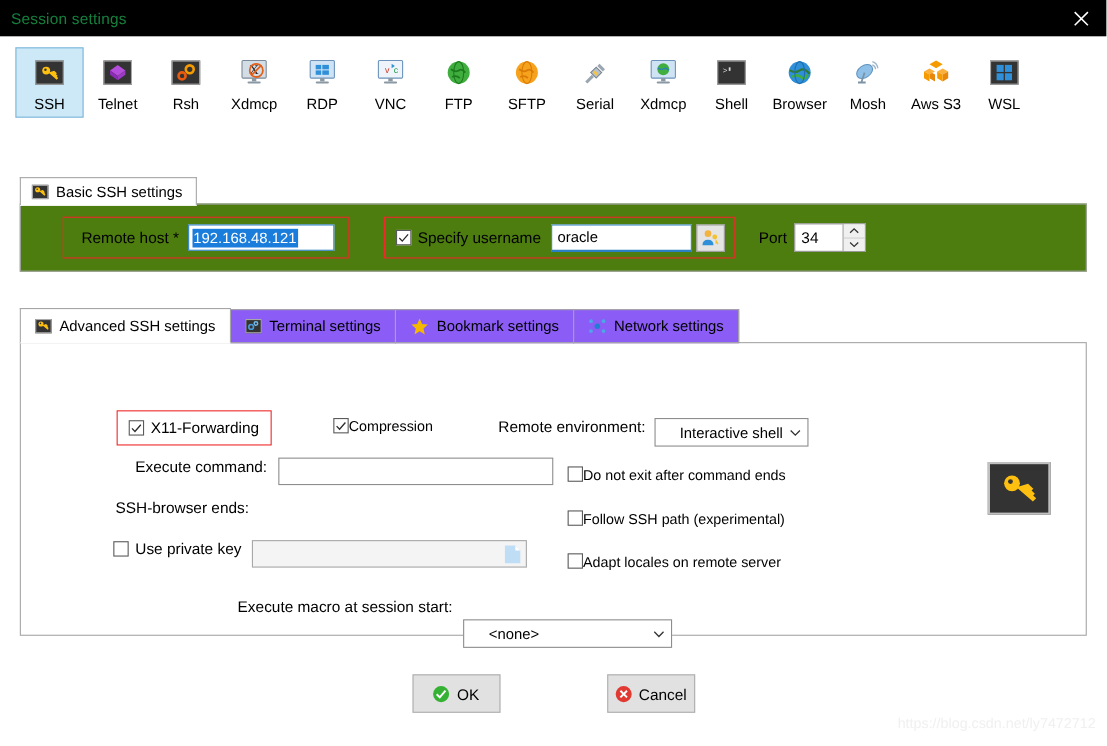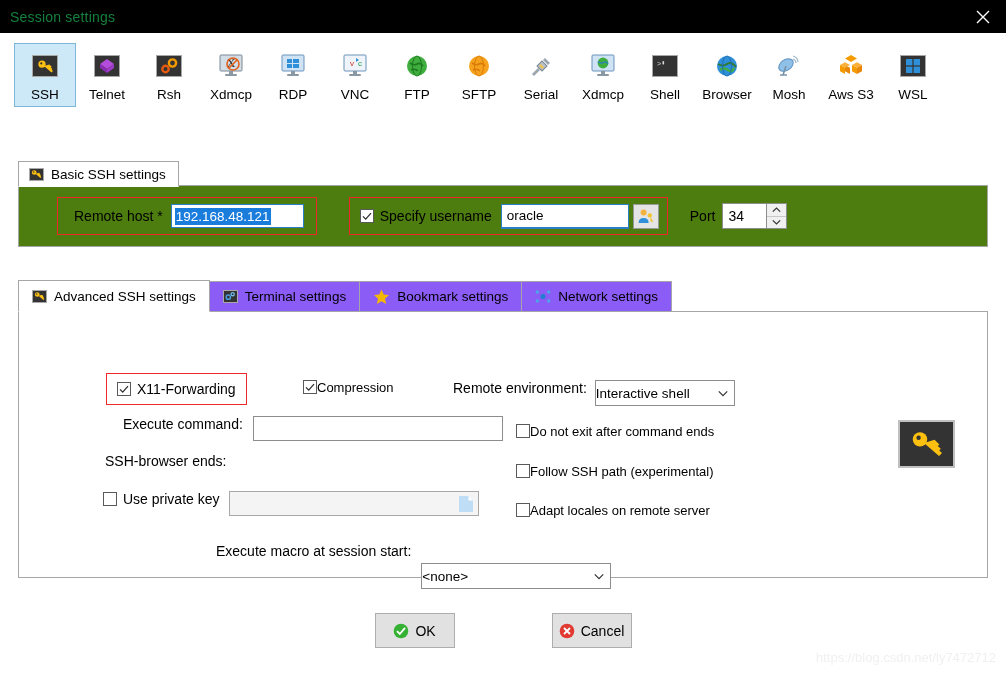--- a/index.html
+++ b/index.html
@@ -313,21 +313,21 @@
   #compression-row { left: 284px; top: 68px; }
   #remote-env-row { left: 434px; top: 68px; }
   .sel-box {
     border: 1px solid #8d8d8d;
     background: #ffffff;
     height: 26px;
     box-sizing: border-box;
     display: flex;
     align-items: center;
     justify-content: space-between;
-    padding: 0 6px 0 0;
+    padding: 0 6px 0 22px;
     font-size: 13.5px;
     cursor: pointer;
   }
   #remote-env-select { width: 140px; margin-left: 8px; }
 
   #exec-cmd-row { left: 104px; top: 104px; }
   #exec-cmd-input {
     width: 250px;
     height: 25px;
     border: 1px solid #8d8d8d;

